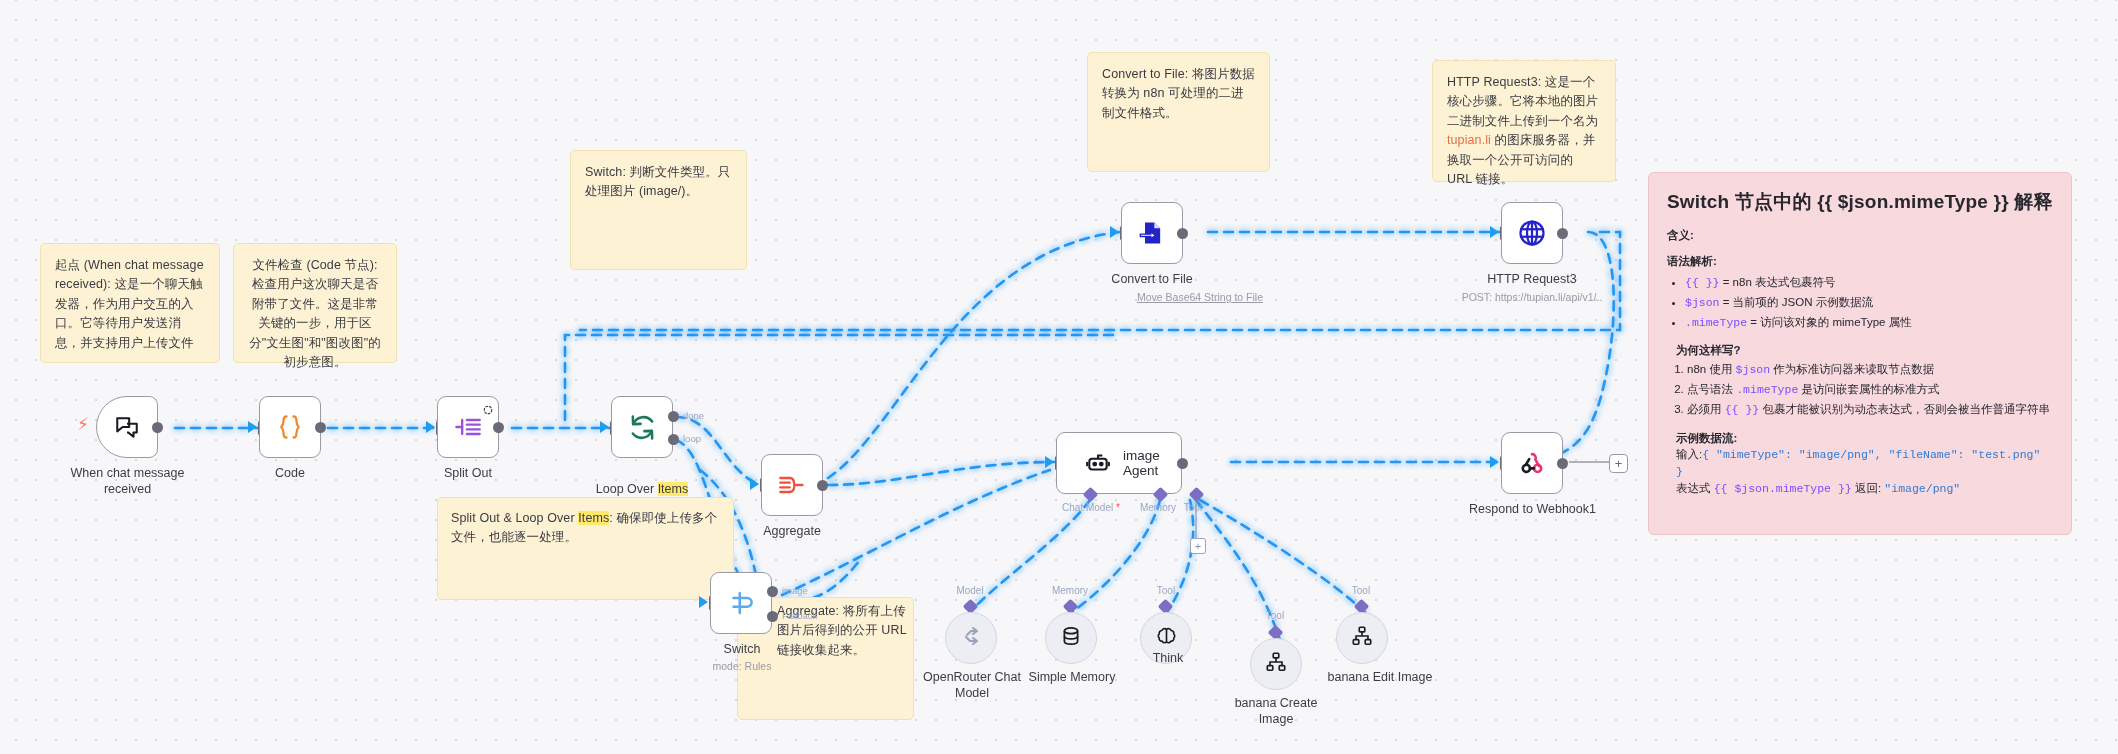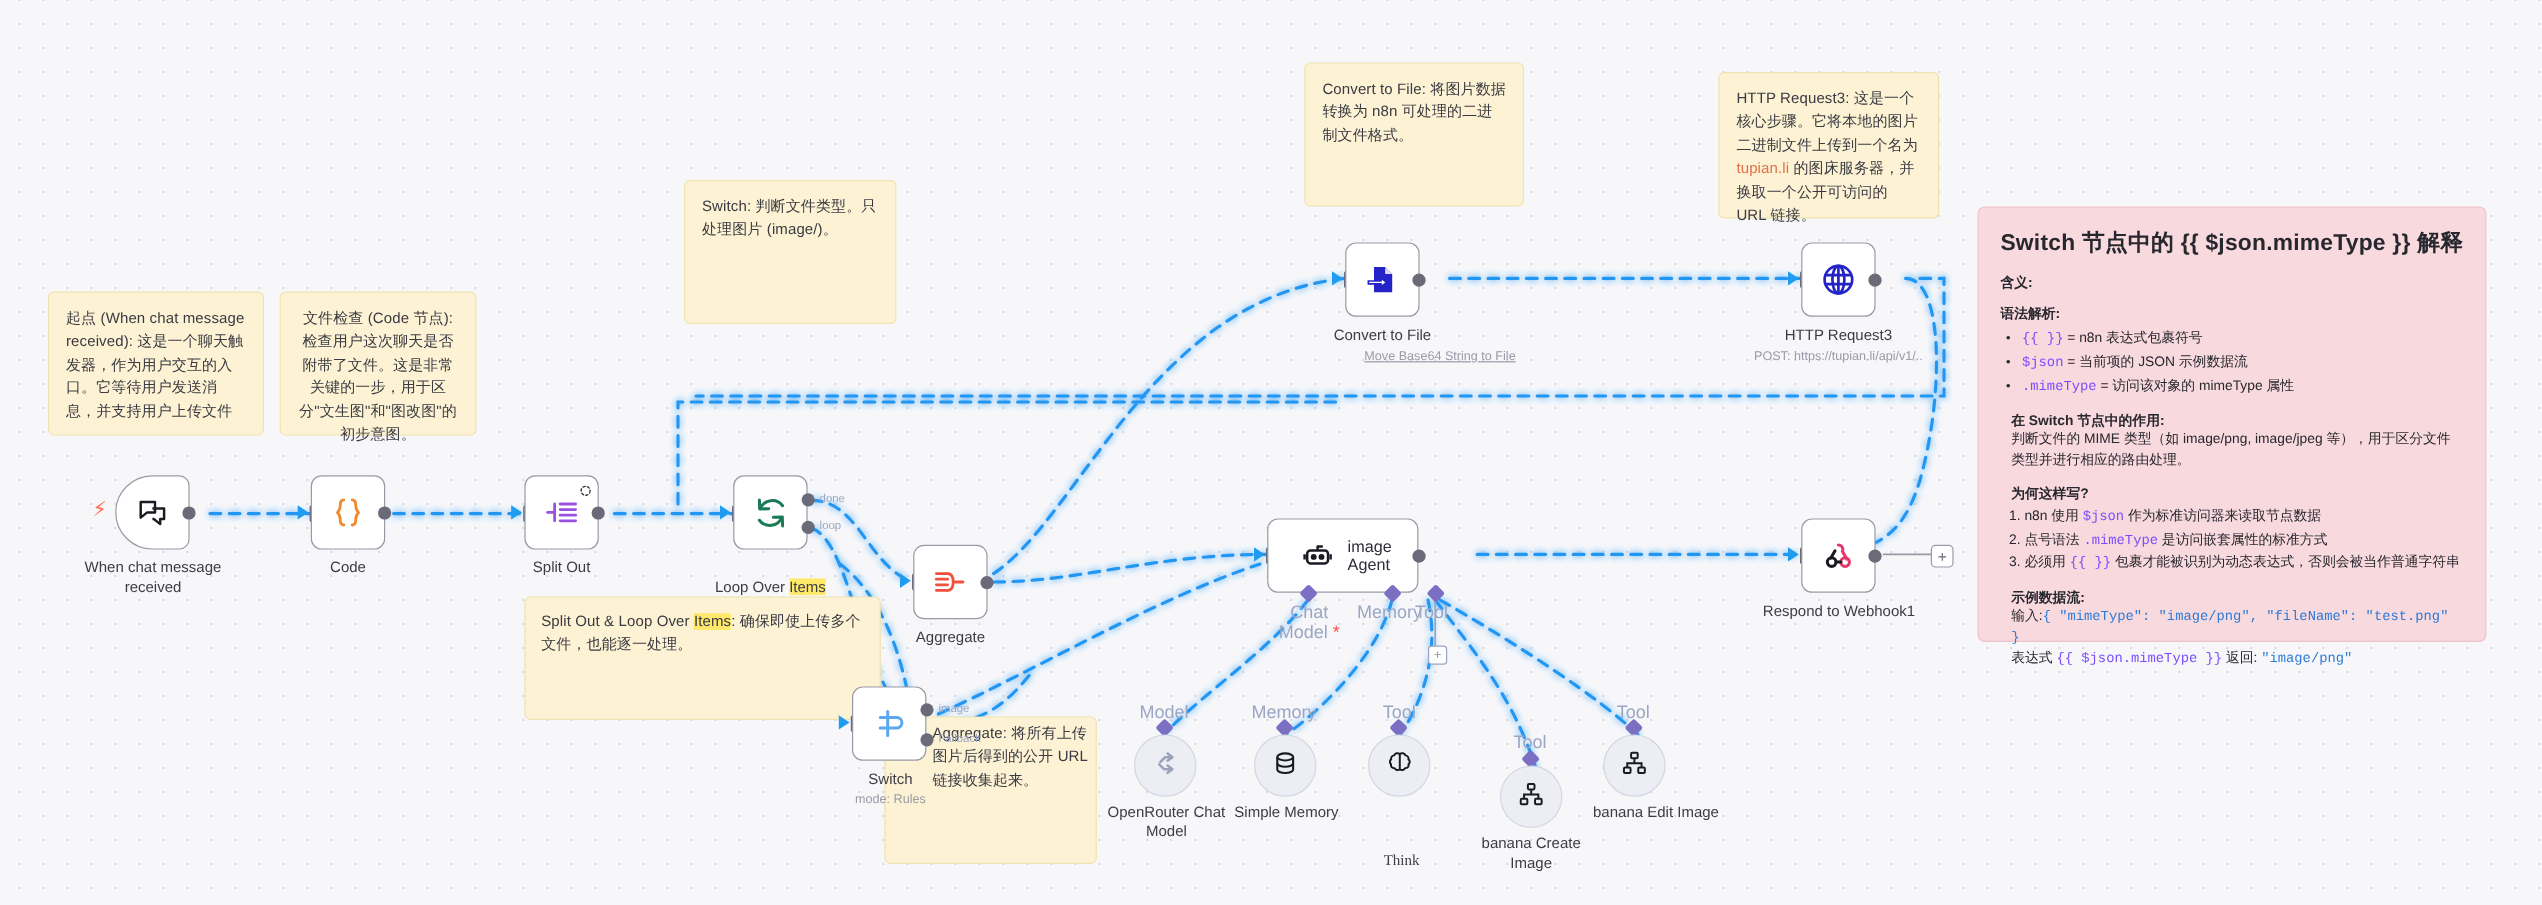--- a/index.html
+++ b/index.html
@@ -174,21 +174,21 @@
   }
   .diamond {
     position: absolute;
     width: 11px; height: 11px;
     background: #7b6fc4;
     transform: rotate(45deg);
     border-radius: 2px;
   }
   .conn-label {
     position: absolute;
-    font-size: 15px;
+    font-size: 10px;
     color: #9ba6c4;
     text-align: center;
   }
   .req { color: #ff4d4f; }
 </style>
 </head>
 <body>
 
 <div id="canvas"></div>
 
@@ -285,24 +285,20 @@
 
   <div class="lbl">含义:</div>
 
   <div class="lbl" style="margin-top:11px;">语法解析:</div>
   <ul>
     <li><span class="mono kw">{{  }}</span><span> = n8n 表达式包裹符号</span></li>
     <li><span class="mono kw">$json</span><span> = 当前项的 JSON 示例数据流</span></li>
     <li><span class="mono kw">.mimeType</span><span> = 访问该对象的 mimeType 属性</span></li>
   </ul>
 
-  <div class="sec">
-    <div class="lbl">在 Switch 节点中的作用:</div>
-    <div class="txt">判断文件的 MIME 类型（如 image/png, image/jpeg 等），用于区分文件类型并进行相应的路由处理。</div>
-  </div>
 
   <div class="sec">
     <div class="lbl">为何这样写?</div>
   </div>
   <ol style="margin-top:2px;">
     <li><span>n8n 使用 </span><span class="mono kw">$json</span><span> 作为标准访问器来读取节点数据</span></li>
     <li><span>点号语法 </span><span class="mono kw">.mimeType</span><span> 是访问嵌套属性的标准方式</span></li>
     <li><span>必须用 </span><span class="mono kw">{{  }}</span><span> 包裹才能被识别为动态表达式，否则会被当作普通字符串</span></li>
   </ol>
 
@@ -527,21 +523,21 @@
 <div class="diamond" style="left:1160px; top:601px;"></div>
 <div class="subnode" style="left:1140px; top:612px;">
   <span class="glyph">
     <svg width="23" height="23" viewBox="0 0 24 24" fill="none" stroke="#1a1a22" stroke-width="1.7" stroke-linejoin="round">
       <path d="M12 4.5c-1.6-1.2-4.2-.7-4.9 1.2-1.9.2-3 1.8-2.6 3.5-1.4 1-1.5 3.1-.1 4.2-.5 1.9 1 3.6 3 3.4.7 1.7 3.1 2.2 4.6 1"></path>
       <path d="M12 4.5c1.6-1.2 4.2-.7 4.9 1.2 1.9.2 3 1.8 2.6 3.5 1.4 1 1.5 3.1.1 4.2.5 1.9-1 3.6-3 3.4-.7 1.7-3.1 2.2-4.6 1"></path>
       <path d="M12 4.5v13.3"></path>
     </svg>
   </span>
 </div>
-<div class="caption" style="left:1106px; top:710px; width:124px;font-family:Liberation Serif, serif;">Think</div>
+<div class="caption" style="left:1106px; top:651px; width:124px;">Think</div>
 
 <div class="conn-label" style="left:1252px; top:610px; width:46px;">Tool</div>
 <div class="diamond" style="left:1270px; top:627px;"></div>
 <div class="subnode" style="left:1250px; top:638px;">
   <span class="glyph">
     <svg width="22" height="22" viewBox="0 0 24 24" fill="none" stroke="#1a1a22" stroke-width="1.8">
       <rect x="9" y="2.5" width="6" height="5" rx="1"></rect>
       <rect x="2.5" y="16" width="6" height="5" rx="1"></rect>
       <rect x="15.5" y="16" width="6" height="5" rx="1"></rect>
       <path d="M12 7.5v4.5"></path>

